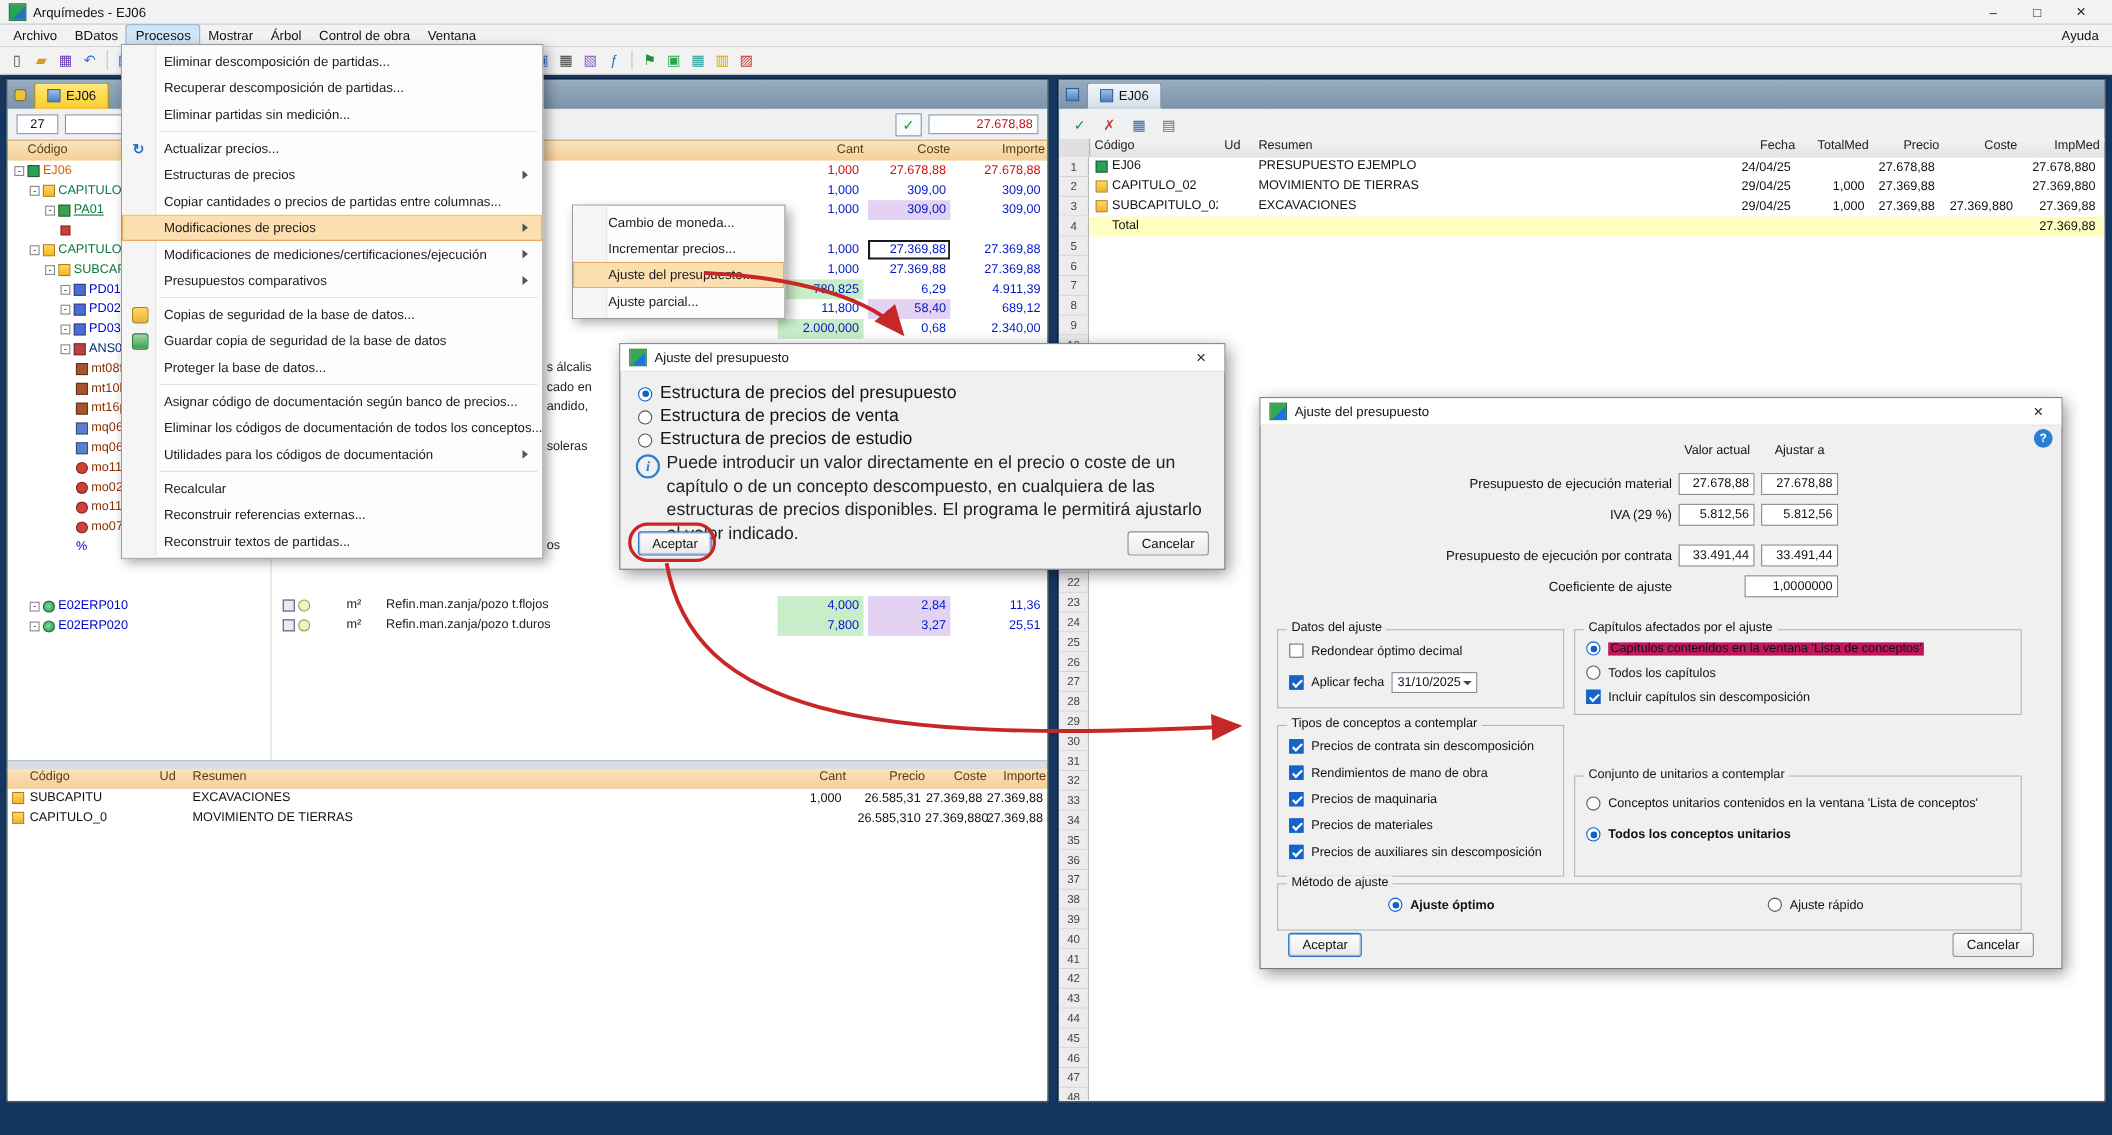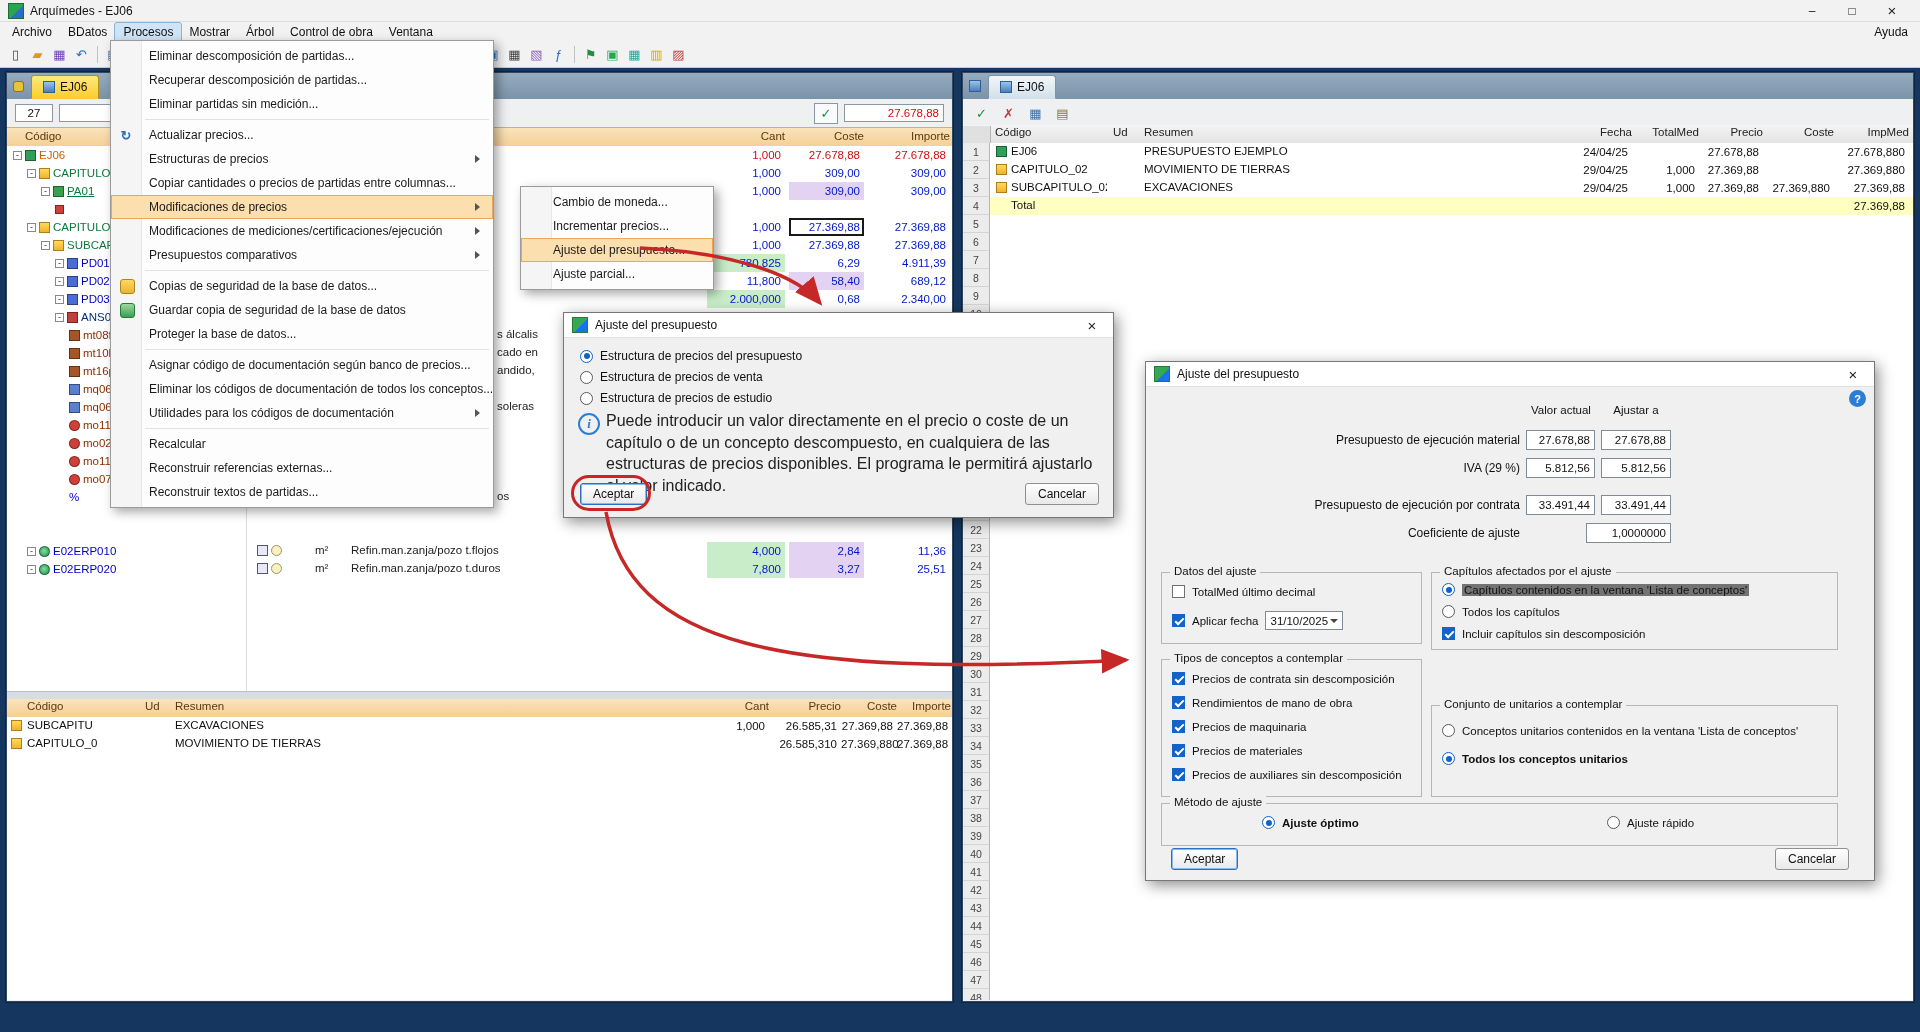--- a/index.html
+++ b/index.html
@@ -153,21 +153,21 @@
 
   
   .dialog{position:absolute;background:#f0f0f0;border:1px solid #777;box-shadow:3px 4px 14px rgba(0,0,0,.45);box-sizing:border-box}
   #dialog1{left:563px;top:312px;width:551px;height:206px;z-index:45}
   #dialog2{left:1145px;top:361px;width:730px;height:520px;z-index:46}
   .dtitle{position:absolute;left:0;top:0;right:0;height:24px;background:#fff;border-bottom:1px solid #e0e0e0;
           display:flex;align-items:center;gap:7px;padding:0 8px;font-size:12px}
   .dico{width:14px;height:14px;background:linear-gradient(135deg,#35a853 0 55%,#1a73e8 55% 100%);border:1px solid #267a36;flex:none}
   .dclose{margin-left:auto;width:26px;height:20px;display:flex;align-items:center;justify-content:center;font-size:15px;color:#222}
   .dclose::before{content:"×"}
-  .radio-row,.check-row,.grow{position:absolute;display:flex;align-items:center;gap:7px;font-size:12px;white-space:nowrap}
+  .radio-row,.check-row,.grow{position:absolute;display:flex;align-items:center;gap:7px;font-size:16px;white-space:nowrap}
   .grow{font-size:11.5px}
   .radio{width:13px;height:13px;border:1px solid #5a5a5a;border-radius:50%;background:#fff;position:relative;flex:none;box-sizing:border-box}
   .radio.sel{border-color:#0f62c8}
   .radio.sel::after{content:"";position:absolute;inset:2.5px;background:#0f62c8;border-radius:50%}
   .check{width:13px;height:13px;border:1px solid #707070;background:#fff;position:relative;flex:none;box-sizing:border-box}
   .check.on{background:#1464c8;border-color:#1464c8}
   .check.on::after{content:"";position:absolute;left:4px;top:1px;width:3px;height:7px;border:solid #fff;border-width:0 2px 2px 0;transform:rotate(45deg)}
   .info-ico{position:absolute;left:14px;top:100px;width:22px;height:22px;border-radius:50%;border:2px solid #2a7fd4;color:#2a7fd4;
             display:flex;align-items:center;justify-content:center;font-weight:bold;font-size:13px;font-family:"Liberation Serif",serif;font-style:italic;box-sizing:border-box}
   .info-ico::before{content:"i"}
@@ -189,21 +189,21 @@
   .group{position:absolute;border:1px solid #b6b6b6;box-sizing:border-box}
   .glabel{position:absolute;top:-8px;left:8px;background:#f0f0f0;padding:0 4px;font-size:11.5px;white-space:nowrap}
   #g-datos{left:15px;top:210px;width:261px;height:72px}
   #g-caps{left:285px;top:210px;width:407px;height:78px}
   #g-tipos{left:15px;top:297px;width:261px;height:138px}
   #g-conj{left:285px;top:343px;width:407px;height:92px}
   #g-met{left:15px;top:441px;width:677px;height:43px}
   .dcombo{width:78px;height:19px;background:#fff;border:1px solid #7f8c98;position:relative;display:flex;align-items:center;
           padding:0 14px 0 4px;font-size:11.5px;box-sizing:border-box}
   .dcombo::after{content:"";position:absolute;right:4px;top:7px;border:4px solid transparent;border-top-color:#444}
-  .hl-yellow{background:#737373;padding:0 2px}
+  .hl-yellow{background:#be185d;padding:0 2px}
   .bold{font-weight:bold}
   #d2-accept{left:25px;top:486px;min-width:62px}
   #d2-cancel{right:25px;top:486px;min-width:70px}
 
   .overlay{position:absolute;left:0;top:0;z-index:90;pointer-events:none}
 </style>
 </head>
 <body>
 
 <div class="titlebar">
@@ -837,21 +837,21 @@
   <div class="d2-field f-a1" style="top:133px">33.491,44</div>
   <div class="d2-field f-a2" style="top:133px">33.491,44</div>
 
   <div class="d2-label" style="top:161px">Coeficiente de ajuste</div>
   <div class="d2-field f-coef" style="top:161px">1,0000000</div>
 
   <div class="group" id="g-datos">
     <span class="glabel">Datos del ajuste</span>
     <div class="grow" style="left:10px;top:12px">
       <span class="check"></span>
-      <span>TotalMed último decimal</span>
+      <span>Redondear óptimo decimal</span>
     </div>
     <div class="grow" style="left:10px;top:38px">
       <span class="check on"></span>
       <span>Aplicar fecha</span>
       <span class="dcombo">
         <span>31/10/2025</span>
       </span>
     </div>
   </div>
 

